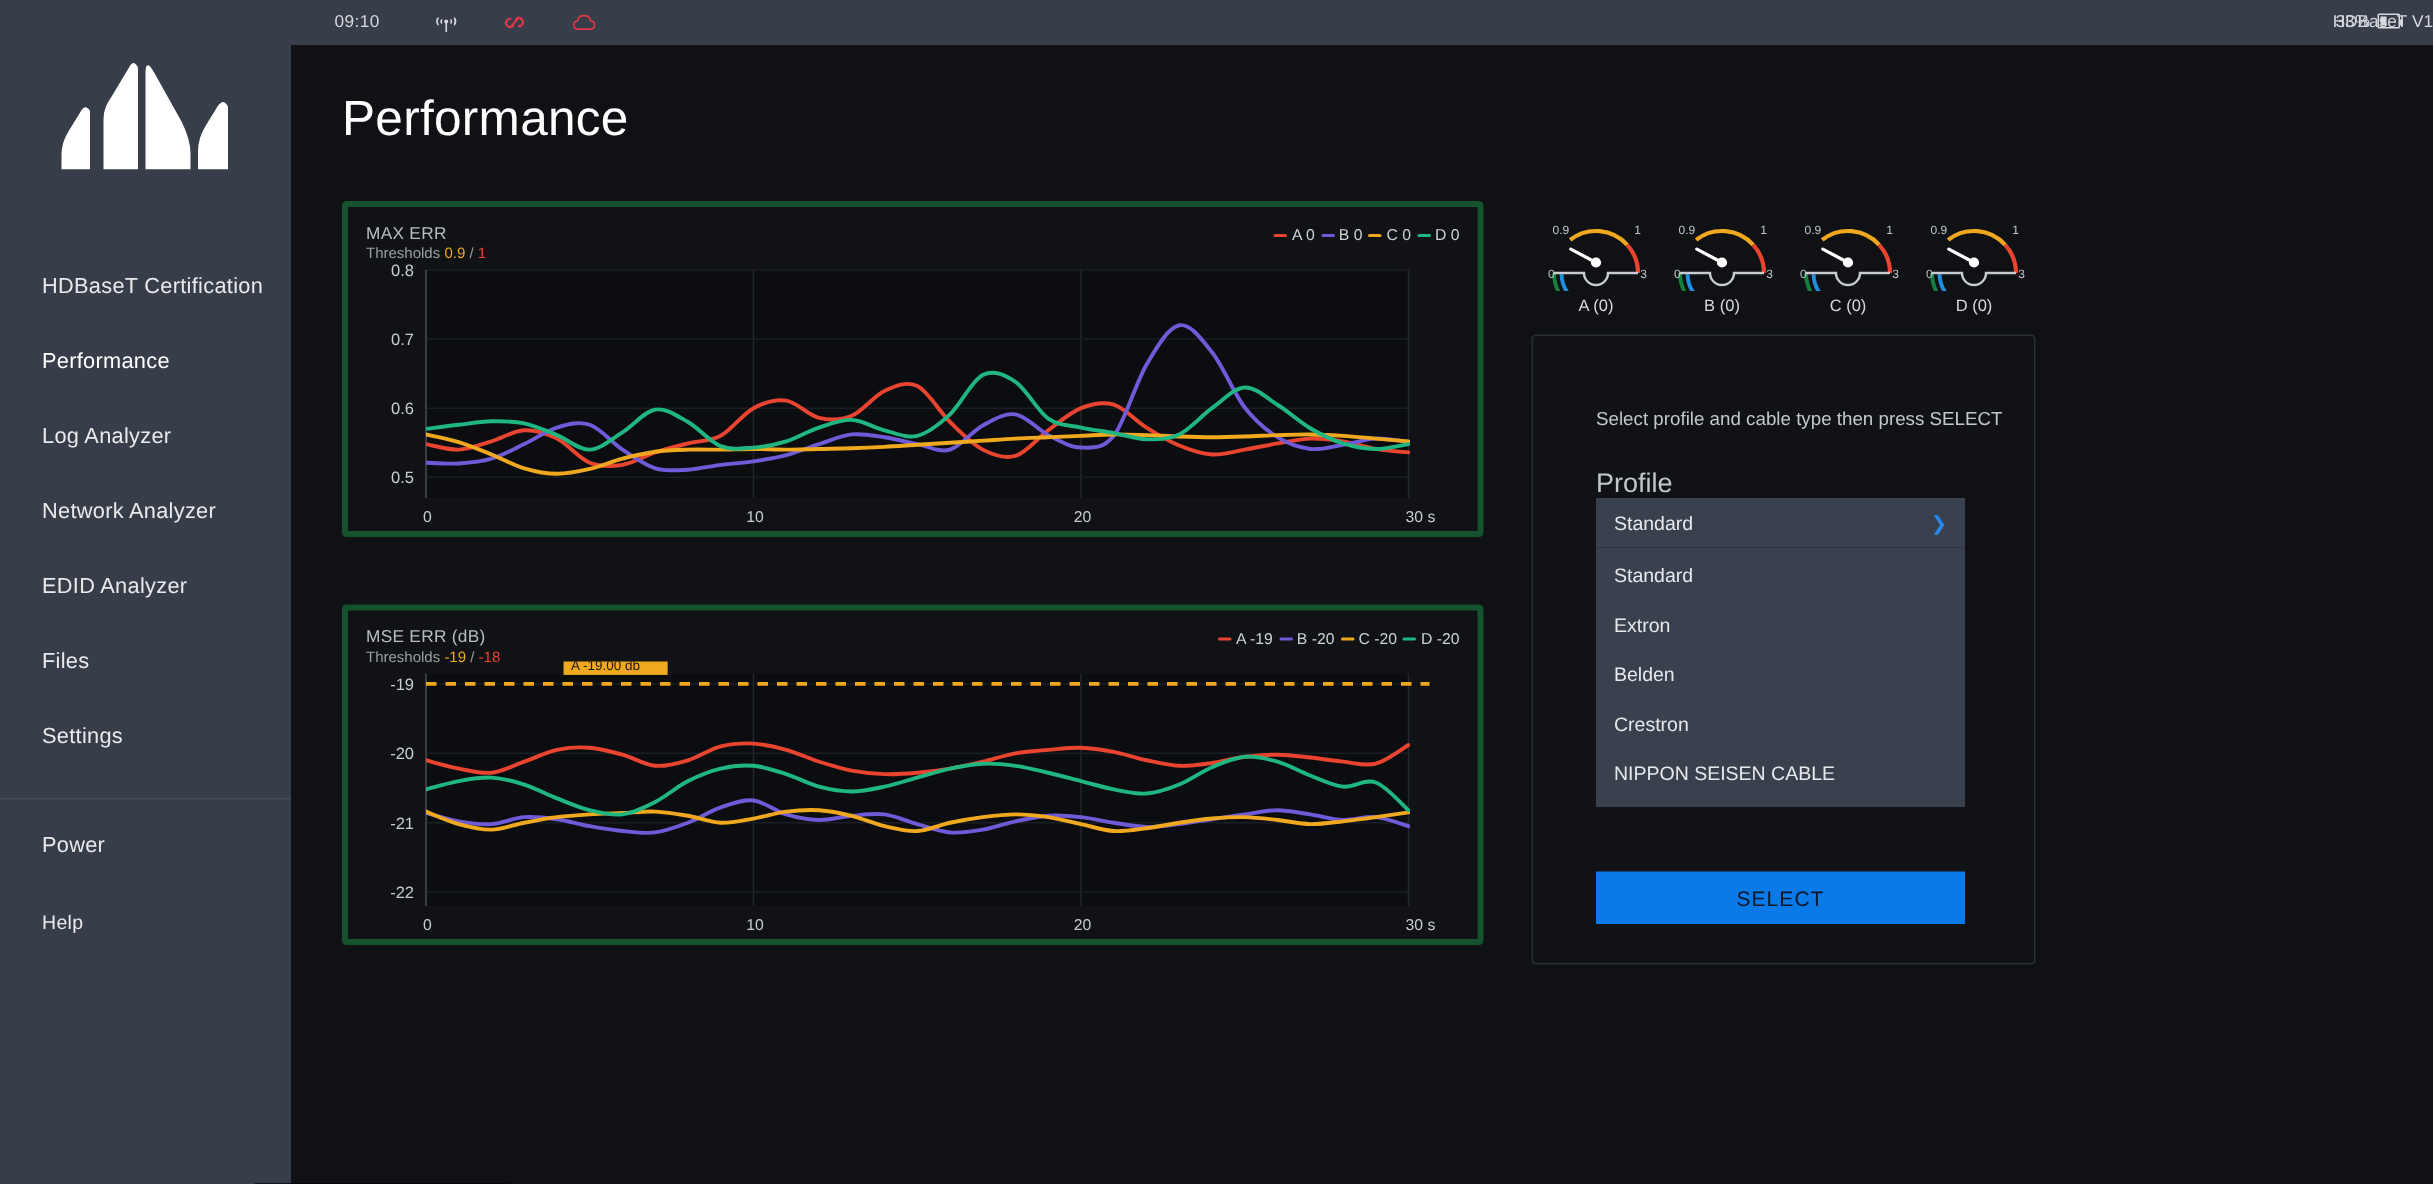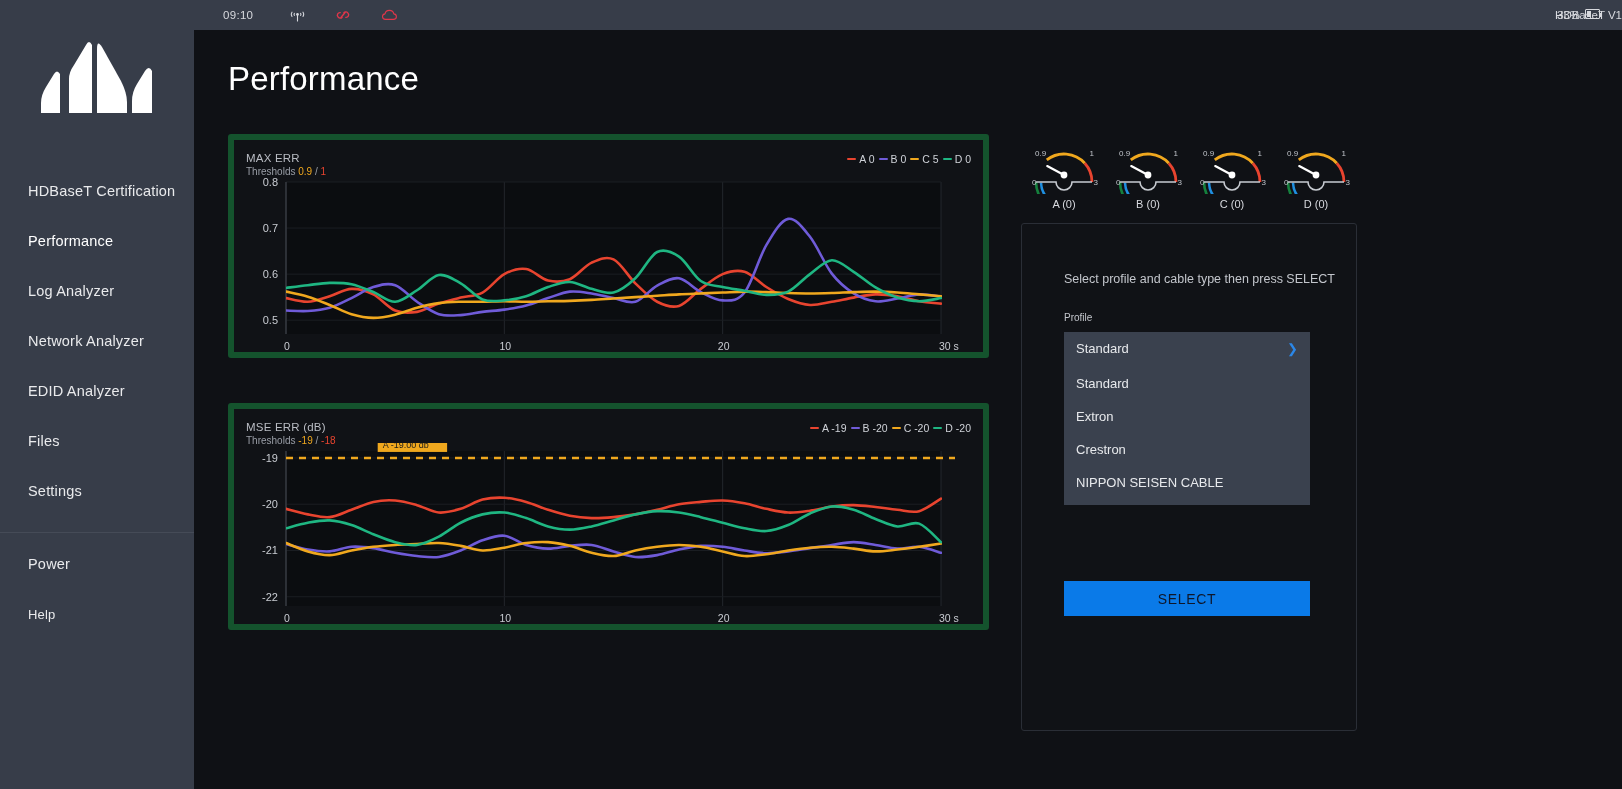--- a/index.html
+++ b/index.html
@@ -59,21 +59,21 @@
 
   
   .content { flex: 1; background: #0f1115; position: relative; }
   .page-title {
     position: absolute; left: 34px; top: 30px;
     font-size: 33px; color: #ffffff; font-weight: 400; letter-spacing: .2px;
   }
 
   .card {
     position: absolute; background: #101216;
-    border: 6px solid #14532d; border-radius: 3px;
+    border: 4px solid #14532d; border-radius: 3px;
   }
   #chart-card-1 { left: 34px; top: 104px; width: 761px; height: 224px; }
   #chart-card-2 { left: 34px; top: 373px; width: 761px; height: 227px; }
 
   .chart-head { position: absolute; left: 12px; top: 12px; }
   .chart-title { color: #b9bcc3; font-size: 11.5px; letter-spacing: .2px; }
   .chart-thresh { font-size: 10px; color: #9a9ea7; margin-top: 2px; }
   .thr-warn { color: #f0a81e; }
   .thr-crit { color: #e8442f; }
 
@@ -91,30 +91,30 @@
   
   .gauges {
     position: absolute; left: 828px; top: 104px;
     width: 336px; height: 80px; display: flex; gap: 0;
   }
   .gauge { width: 84px; display: flex; flex-direction: column; align-items: center; }
   .gauge-label { color: #d7d9de; font-size: 11px; margin-top: 4px; }
 
   
   #profile-panel {
-    left: 827px; top: 193px; width: 336px; height: 508px;
+    left: 827px; top: 193px; width: 336px; height: 420px;
     background: #101216; border: 1px solid #2a2e36;
   }
   .panel-hint {
     position: absolute; left: 42px; top: 48px;
     color: #c3c6cc; font-size: 12.5px;
   }
   .panel-label {
     position: absolute; left: 42px; top: 88px;
-    color: #c3c6cc; font-size: 10px;
+    color: #c3c6cc; font-size: 18px;
   }
   .select-box {
     position: absolute; left: 42px; top: 108px; width: 246px; height: 33px;
     background: #3a414e; display: flex; align-items: center;
     padding: 0 12px; color: #e7e9ec; font-size: 13px;
   }
   .chev { margin-left: auto; color: #2b87e8; font-size: 13px; line-height: 1; }
   .option-list {
     position: absolute; left: 42px; top: 141px; width: 246px;
     background: #3a414e; padding: 2px 0 6px 0;
@@ -233,21 +233,21 @@
           <span class="lg">
               <i style="background:#e8442f"></i>
               <span>A 0</span>
             </span>
           <span class="lg">
               <i style="background:#6f5bd8"></i>
               <span>B 0</span>
             </span>
           <span class="lg">
               <i style="background:#f0a81e"></i>
-              <span>C 5</span>
+              <span>C 0</span>
             </span>
           <span class="lg">
               <i style="background:#1fb682"></i>
               <span>D 0</span>
             </span>
         </div>
         <div class="plot" id="plot1" style="left:0;top:34px;">
             <svg width="761" height="190">
               <rect x="52" y="8" width="655" height="152" fill="#0b0d10"></rect>
               <line x1="52" x2="52" y1="8" y2="160" stroke="#23262c" stroke-width="1"></line>
@@ -416,20 +416,21 @@
       <section class="card" id="profile-panel">
         <div class="panel-hint">Select profile and cable type then press SELECT</div>
         <div class="panel-label">Profile</div>
         <div class="select-box">
           <span>Standard</span>
           <span class="chev">❯</span>
         </div>
         <div class="option-list" id="option-list">
             <div class="option">Standard</div>
             <div class="option">Extron</div>
+            <div class="option">Belden</div>
             <div class="option">Crestron</div>
             <div class="option">NIPPON SEISEN CABLE</div>
           </div>
         <button class="select-btn">SELECT</button>
       </section>
 
     </main>
   </div>
 </div>
 

